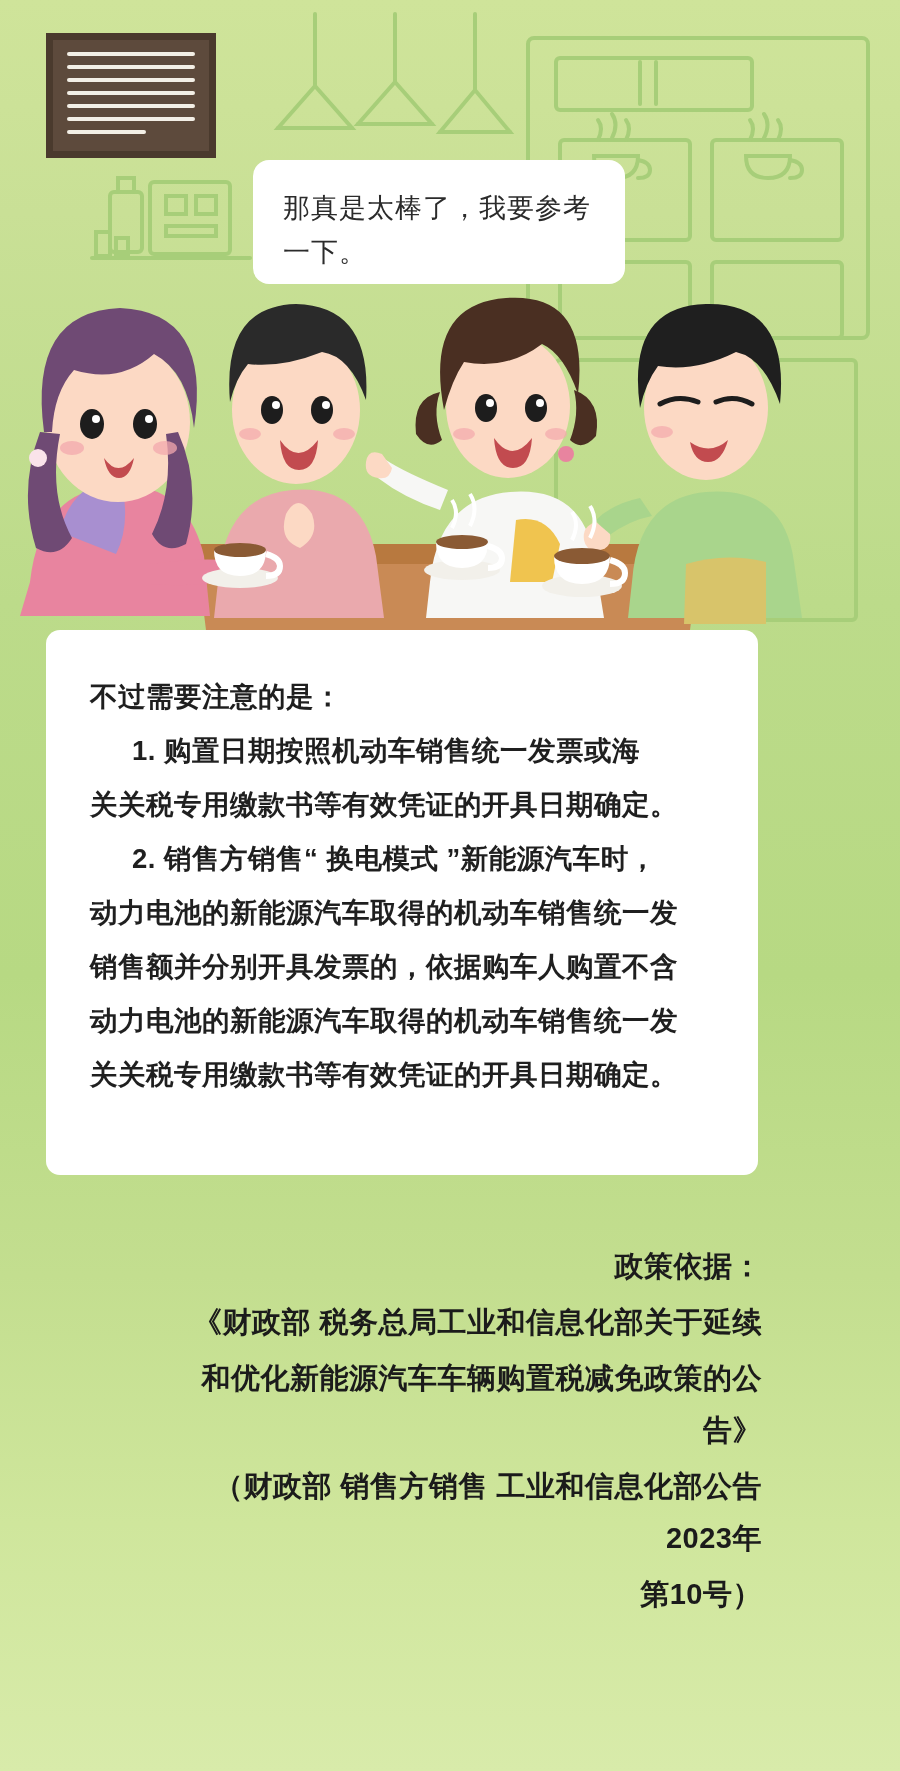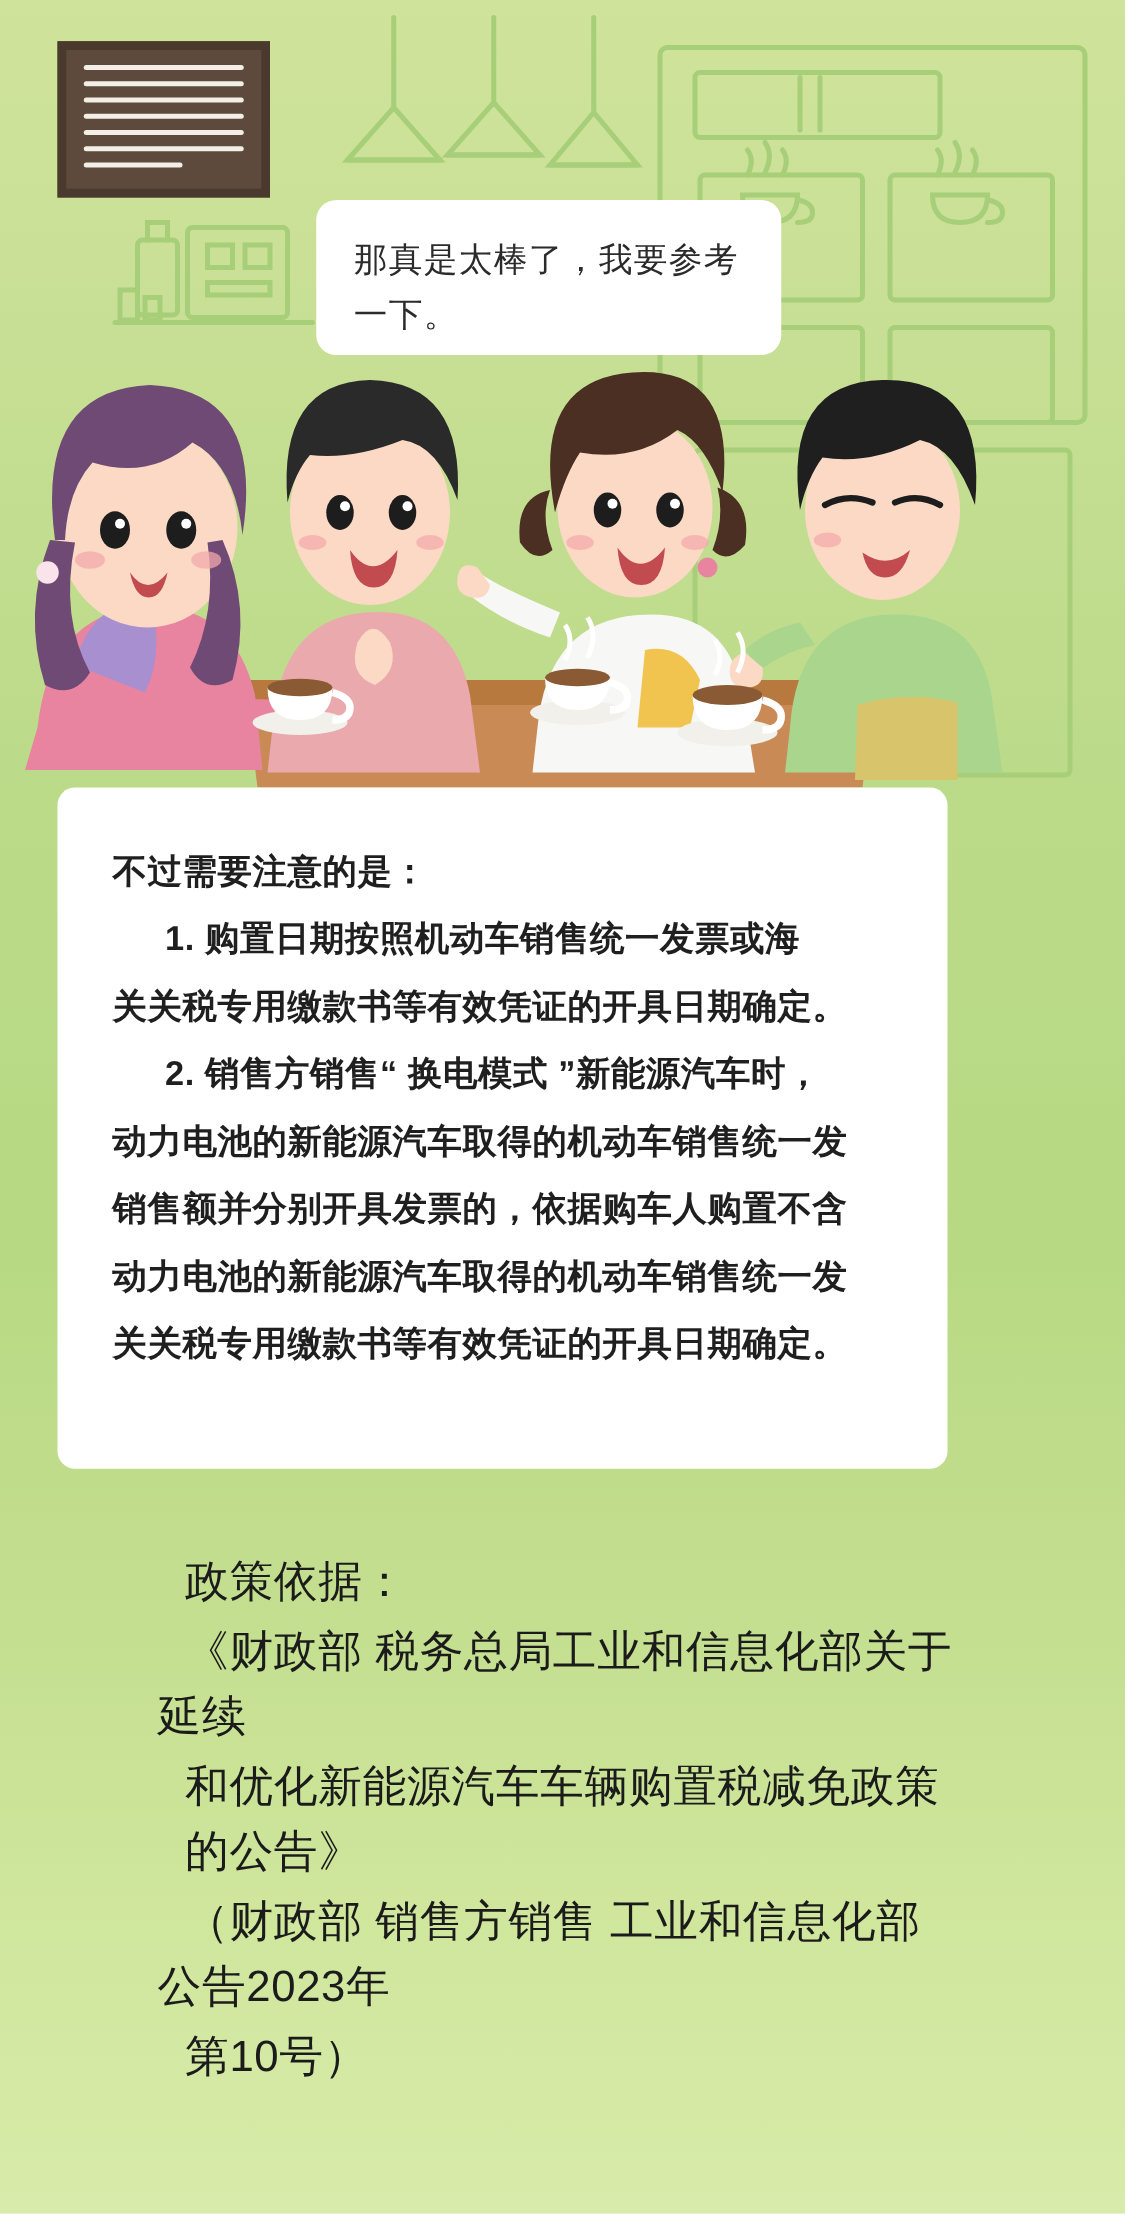--- a/index.html
+++ b/index.html
@@ -90,25 +90,26 @@
 
   
   .policy {
     position: absolute;
     left: 148px;
     top: 1240px;
     width: 614px;
   }
   .policy p {
     margin: 0 0 4px 0;
-    font-size: 35px;
+    font-size: 29px;
     line-height: 52px;
     color: #1b1b1b;
-    font-weight: 400;
+    font-weight: 700;
     letter-spacing: 0.5px;
+    text-align: right;
   }
   .policy p.hang { text-indent: 22px; margin-left: -22px; }
 
   
   .people { position: absolute; left: 0; top: 282px; width: 900px; height: 400px; }
   .people svg { display: block; }
 </style>
 </head>
 <body>
 

